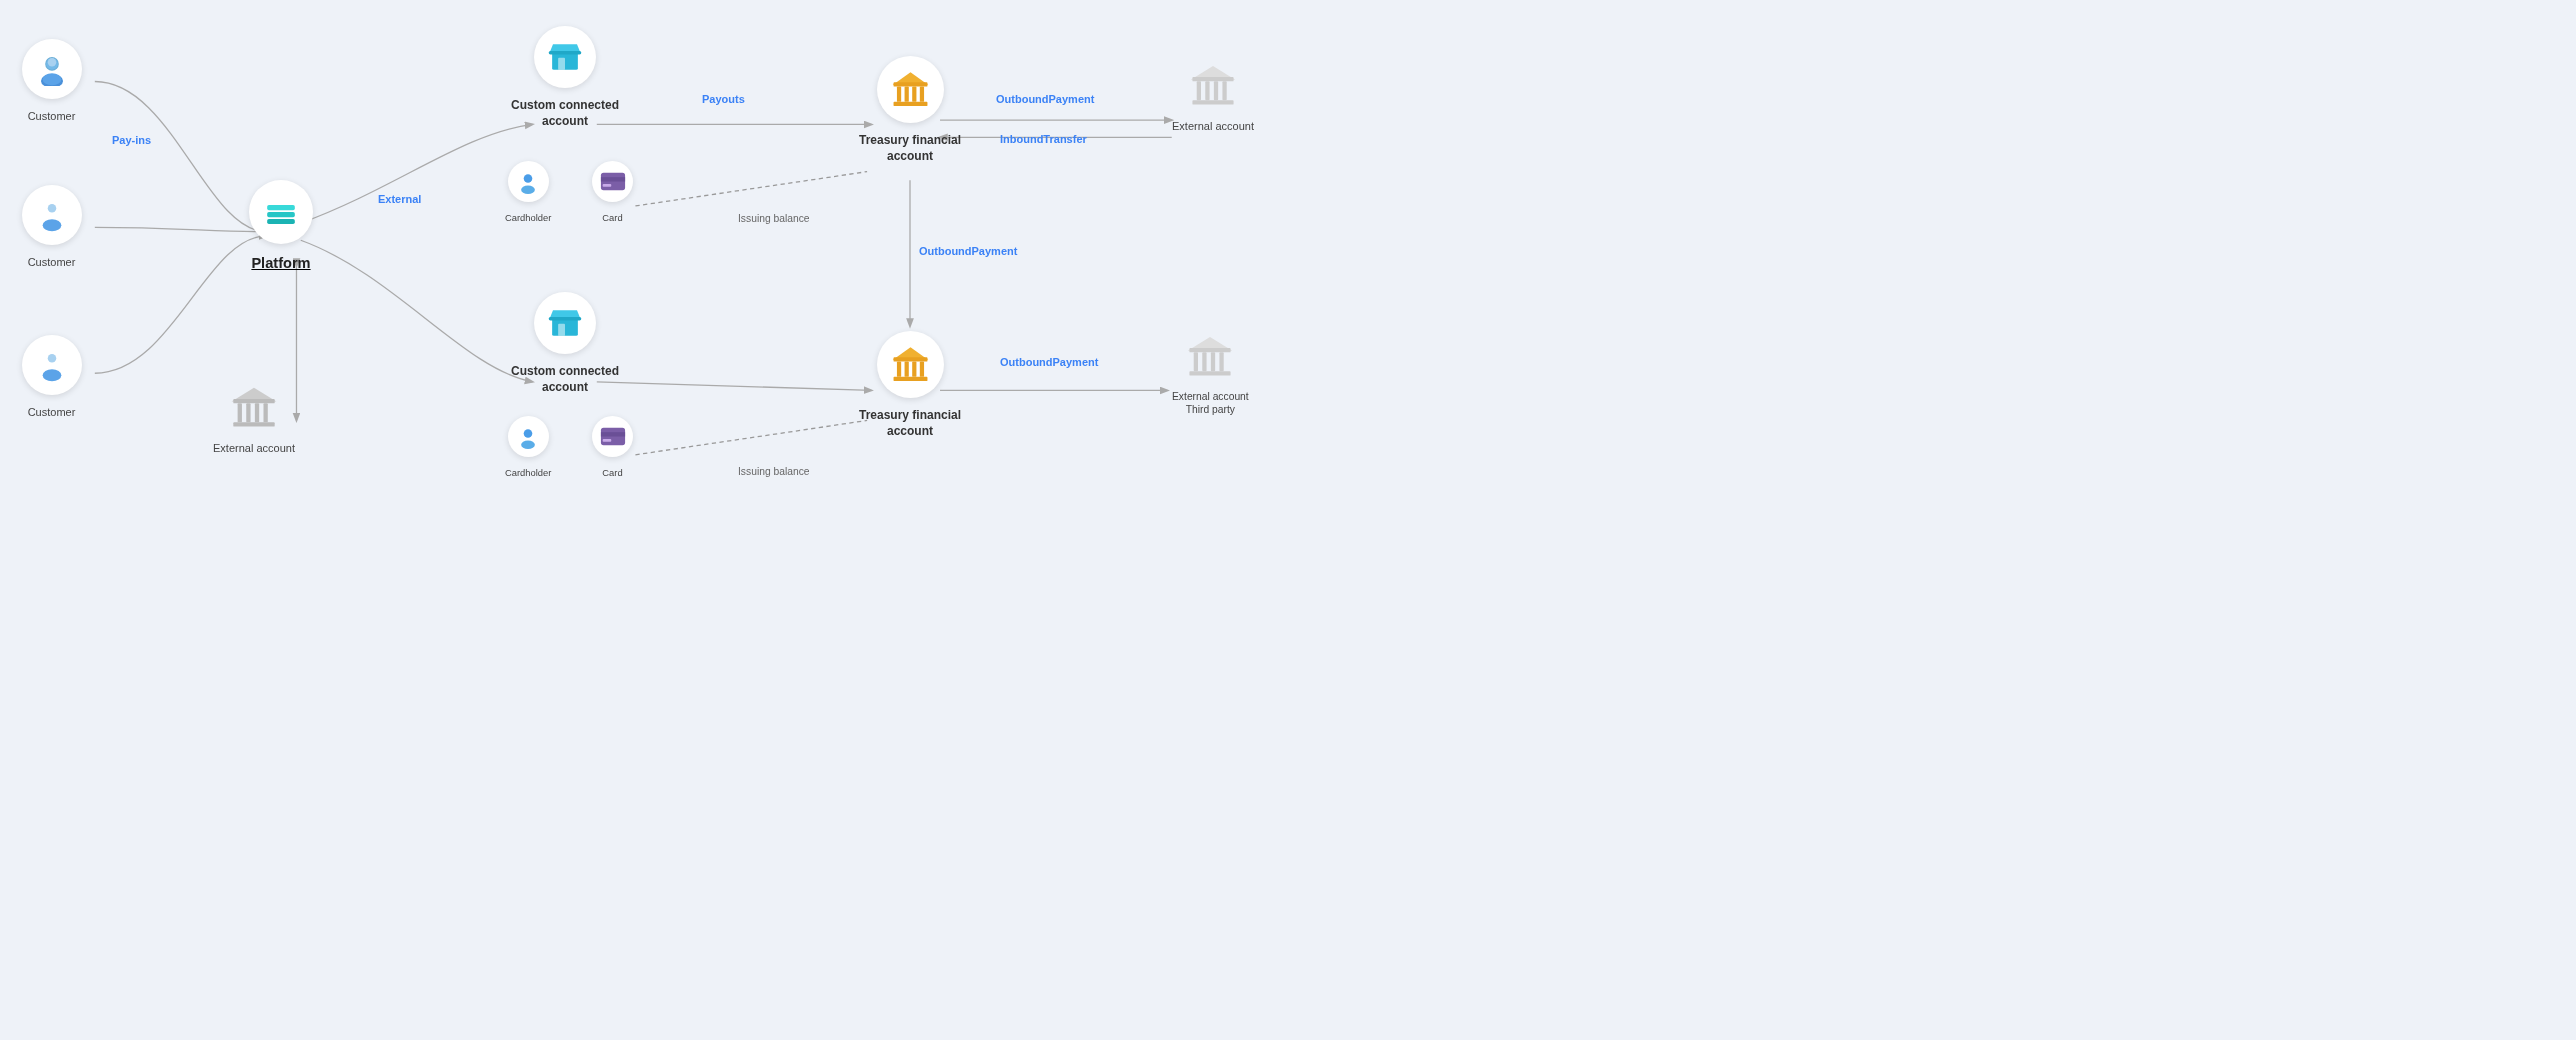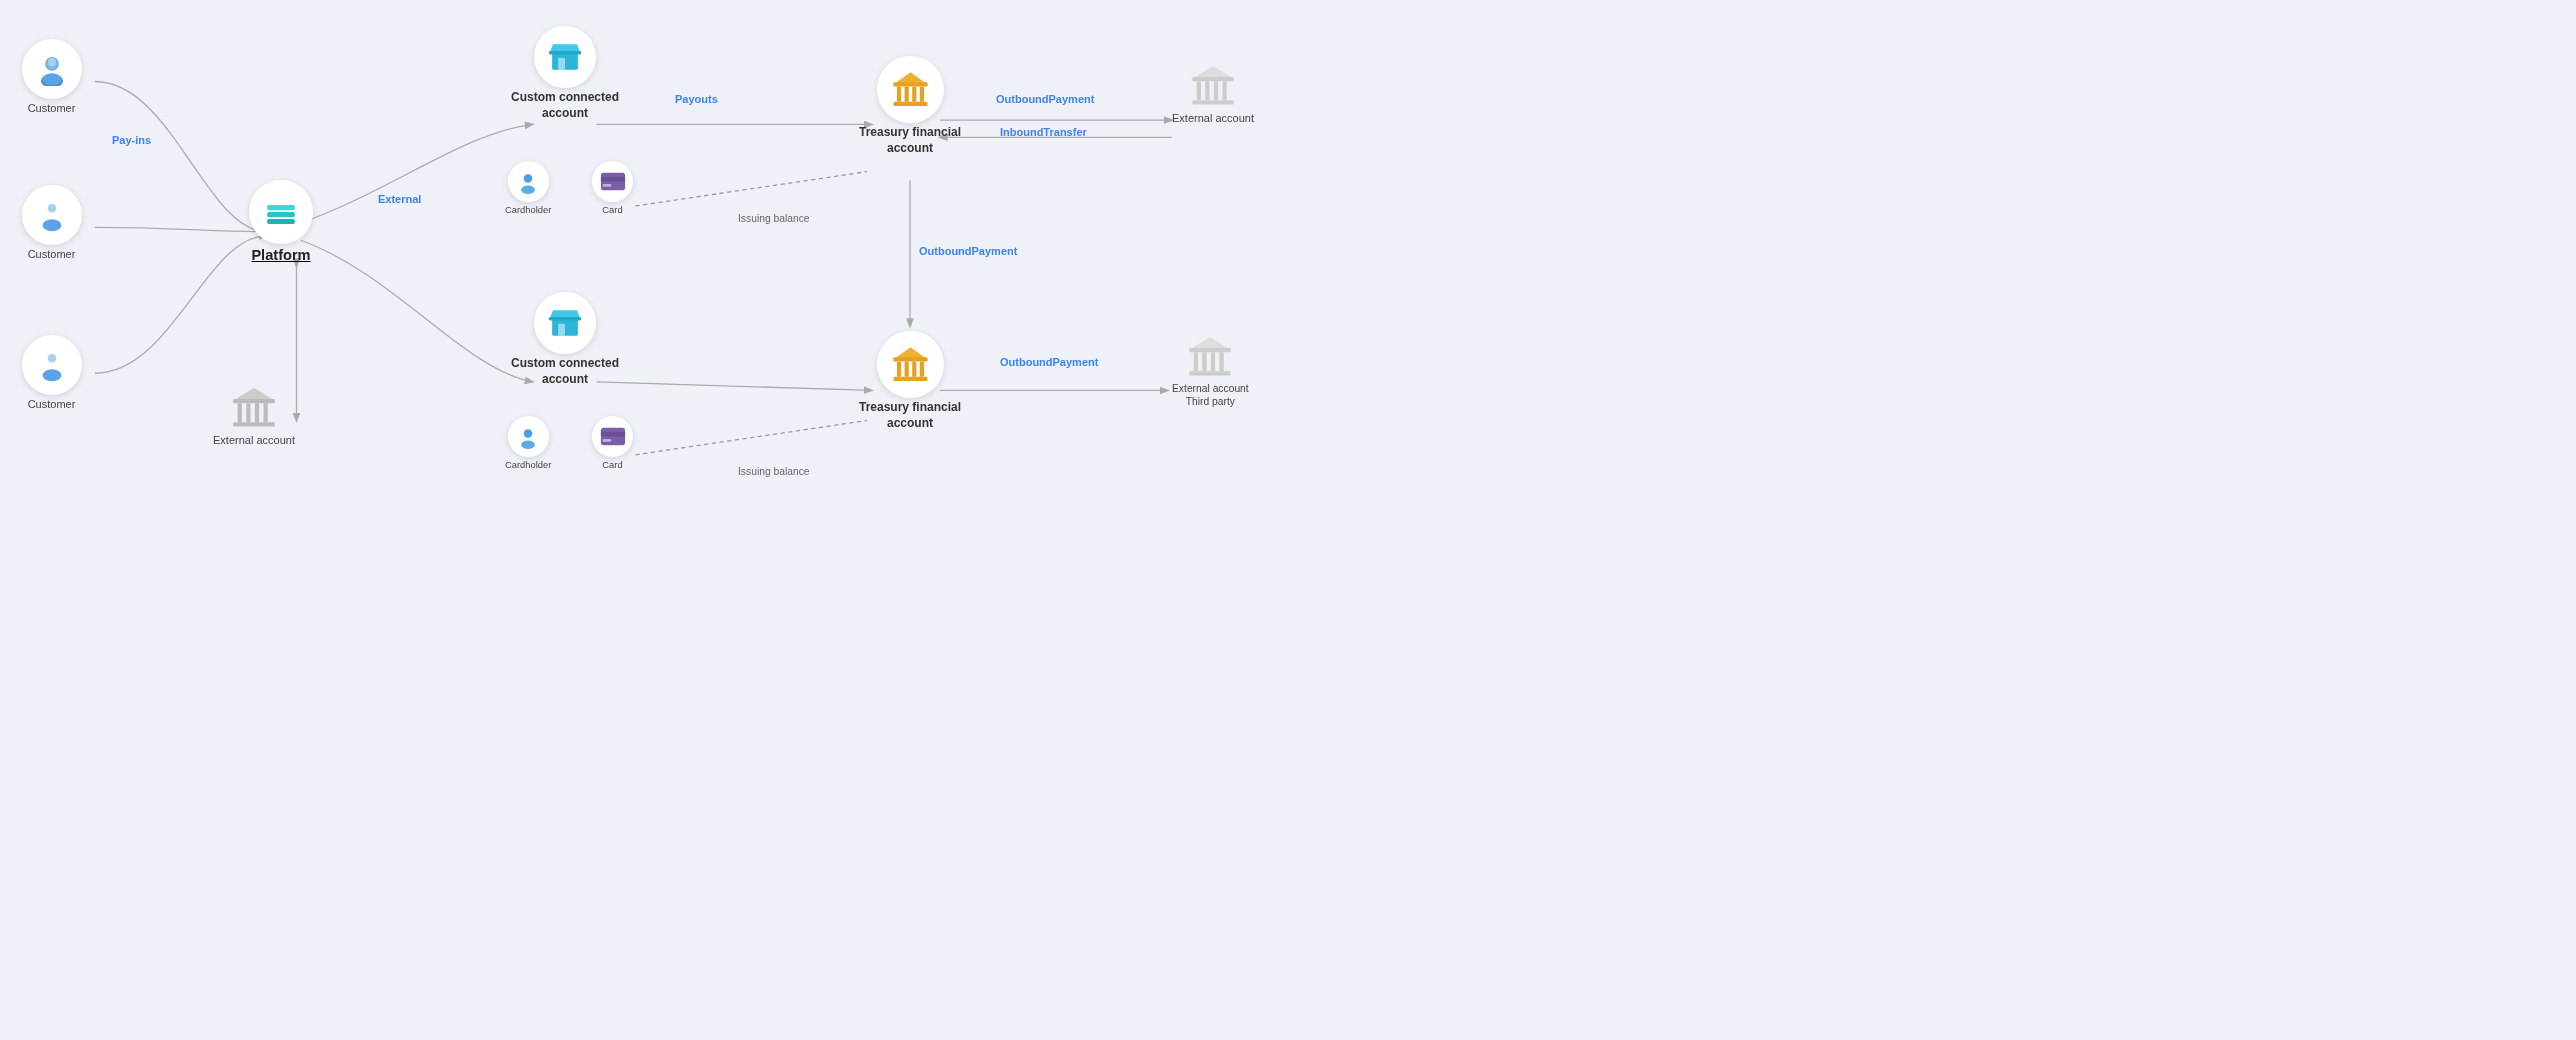--- a/index.html
+++ b/index.html
@@ -39,21 +39,21 @@
     }
     .circle-icon.large {
       width: 60px; height: 60px;
     }
     .circle-icon.small {
       width: 41px; height: 41px;
     }
     .node-label {
       font-size: 11px;
       color: #444;
-      margin-top: 2px;
+      margin-top: 10px;
       line-height: 1.3;
     }
     .node-label.bold {
       font-size: 14.6px;
       font-weight: 700;
       color: #222;
     }
     .node-label.section-title {
       font-size: 13px;
       font-weight: 600;
@@ -123,25 +123,25 @@
 
     <line x1="740" y1="240" x2="1010" y2="200" stroke="#999" stroke-width="1.5" stroke-dasharray="5,4" fill="none"></line>
 
     <line x1="740" y1="530" x2="1010" y2="490" stroke="#999" stroke-width="1.5" stroke-dasharray="5,4" fill="none"></line>
   </svg>
 
   <div class="edge-label" style="left:112px; top:134px;">Pay-ins</div>
 
   <div class="edge-label" style="left:378px; top:193px;">External</div>
 
-  <div class="edge-label" style="left:669px; top:93px;padding-left:6px;">Payouts</div>
+  <div class="edge-label" style="left:696px; top:93px;padding-left:6px;">Payouts</div>
 
   <div class="edge-label" style="left:996px; top:93px;">OutboundPayment</div>
 
-  <div class="edge-label" style="left:1000px; top:126px;">InboundTransfer</div>
+  <div class="edge-label" style="left:1000px; top:133px;">InboundTransfer</div>
 
   <div class="edge-label gray" style="left:738px; top:185px; color:#666; font-weight:400; font-size:10.3px;">Issuing balance</div>
 
   <div class="edge-label gray" style="left:738px; top:438px; color:#666; font-weight:400; font-size:10.3px;">Issuing balance</div>
 
   <div class="edge-label" style="left:919px; top:245px;">OutboundPayment</div>
 
   <div class="edge-label" style="left:1000px; top:356px;">OutboundPayment</div>
 
   <div class="node" style="left:21.5px; top:39px;">

